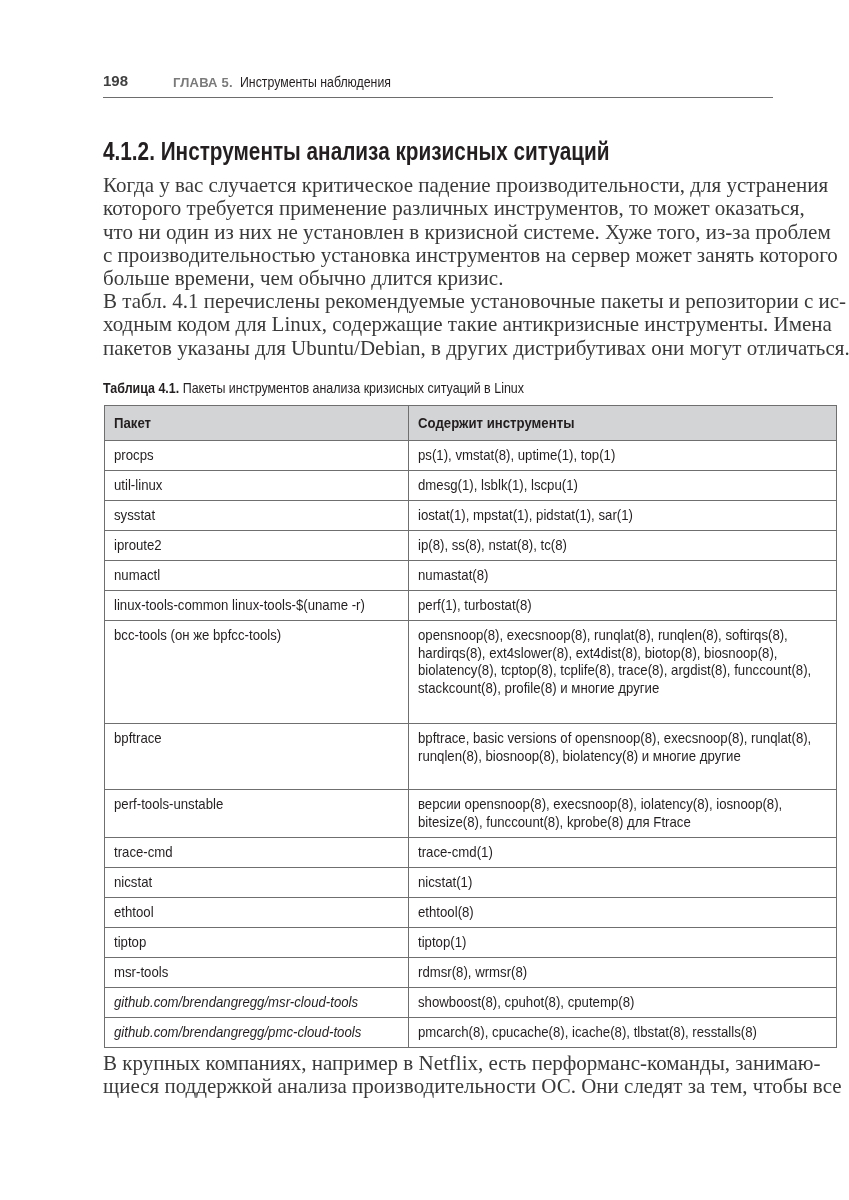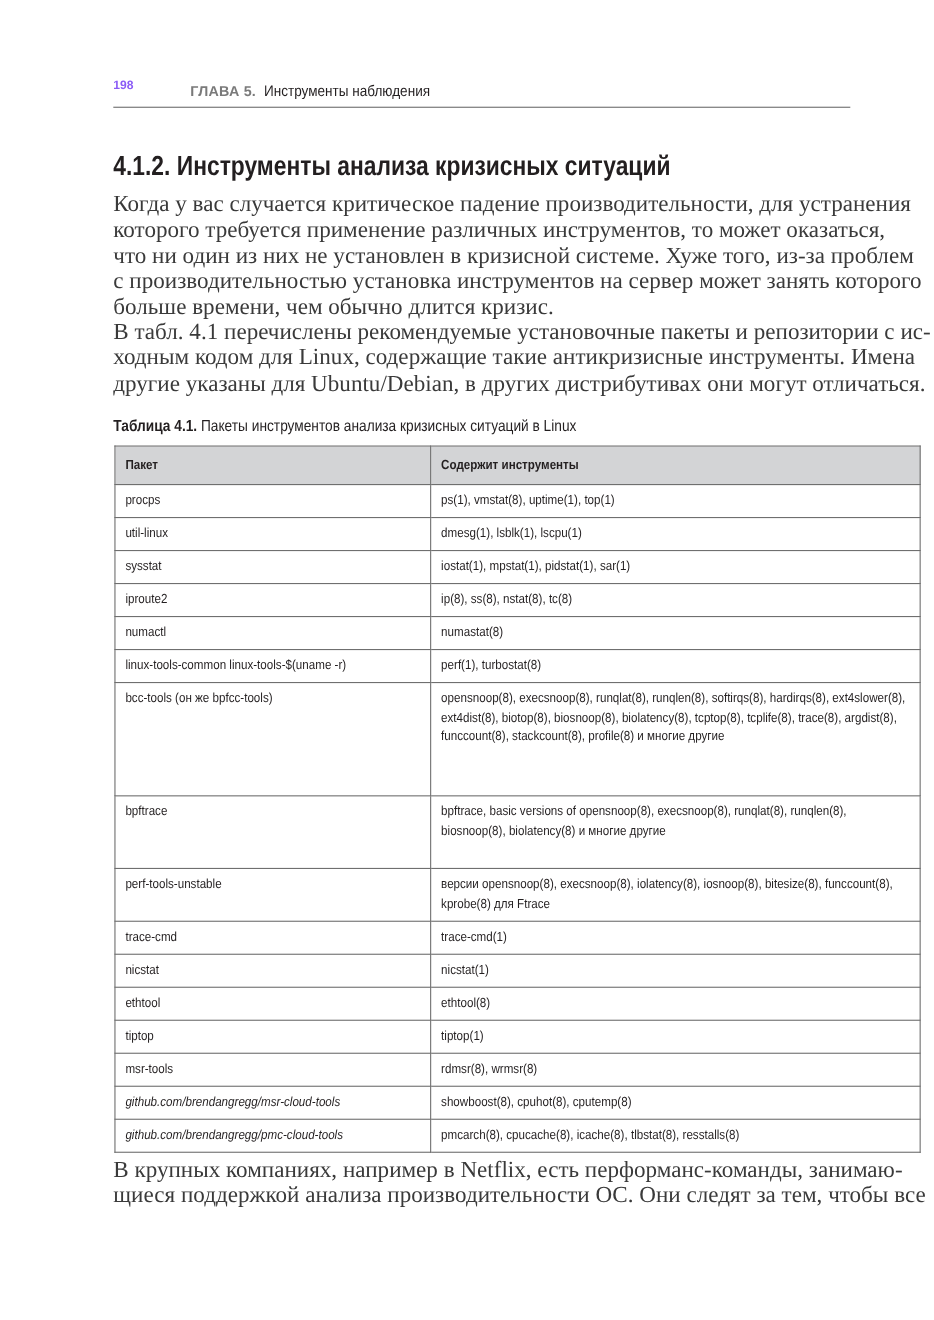--- a/index.html
+++ b/index.html
@@ -21,23 +21,23 @@
       width: 670px;
       height: 27px;
       border-bottom: 1.5px solid #6d6d6d;
       font-family: "Liberation Sans", sans-serif;
       font-stretch: condensed;
     }
     .page-number {
       position: absolute;
       left: 0;
       top: 2px;
-      font-size: 11px;
-      font-weight: bold;
-      color: #8b5cf6;
+      font-size: 15px;
+      font-weight: bold;
+      color: #404040;
     }
     .chapter-label {
       position: absolute;
       left: 70px;
       top: 5px;
       font-size: 13px;
       font-weight: bold;
       color: #7a7a7a;
       letter-spacing: 0.2px;
     }
@@ -100,21 +100,21 @@
       font-weight: bold;
     }
 
     table.pkg-table {
       position: absolute;
       left: 104px;
       top: 405px;
       width: 733px;
       border-collapse: collapse;
       font-family: "Liberation Sans", sans-serif;
-      font-size: 12px;
+      font-size: 15px;
       color: #231f20;
       border-radius: 20px;
     }
     table.pkg-table th, table.pkg-table td {
       border: 1.3px solid #6f6f6f;
       text-align: left;
       vertical-align: top;
       padding: 5px 9px 4px 9px;
       line-height: 17.5px;
     }
@@ -159,21 +159,21 @@
   <span class="line">Когда у вас случается критическое падение производительности, для устранения</span>
   <span class="line">которого требуется применение различных инструментов, то может оказаться,</span>
   <span class="line">что ни один из них не установлен в кризисной системе. Хуже того, из-за проблем</span>
   <span class="line">с производительностью установка инструментов на сервер может занять которого</span>
   <span class="line last">больше времени, чем обычно длится кризис.</span>
 </div>
 
 <div class="body-text" id="para2">
   <span class="line">В табл. 4.1 перечислены рекомендуемые установочные пакеты и репозитории с ис-</span>
   <span class="line">ходным кодом для Linux, содержащие такие антикризисные инструменты. Имена</span>
-  <span class="line">другие указаны для Ubuntu/Debian, в других дистрибутивах они могут отличаться.</span>
+  <span class="line">пакетов указаны для Ubuntu/Debian, в других дистрибутивах они могут отличаться.</span>
 </div>
 
 <div class="table-caption">
   <b>Таблица 4.1.</b><span> Пакеты инструментов анализа кризисных ситуаций в Linux</span>
 </div>
 
 <table class="pkg-table">
   <thead>
     <tr>
       <th><span class="cell-text">Пакет</span></th>

